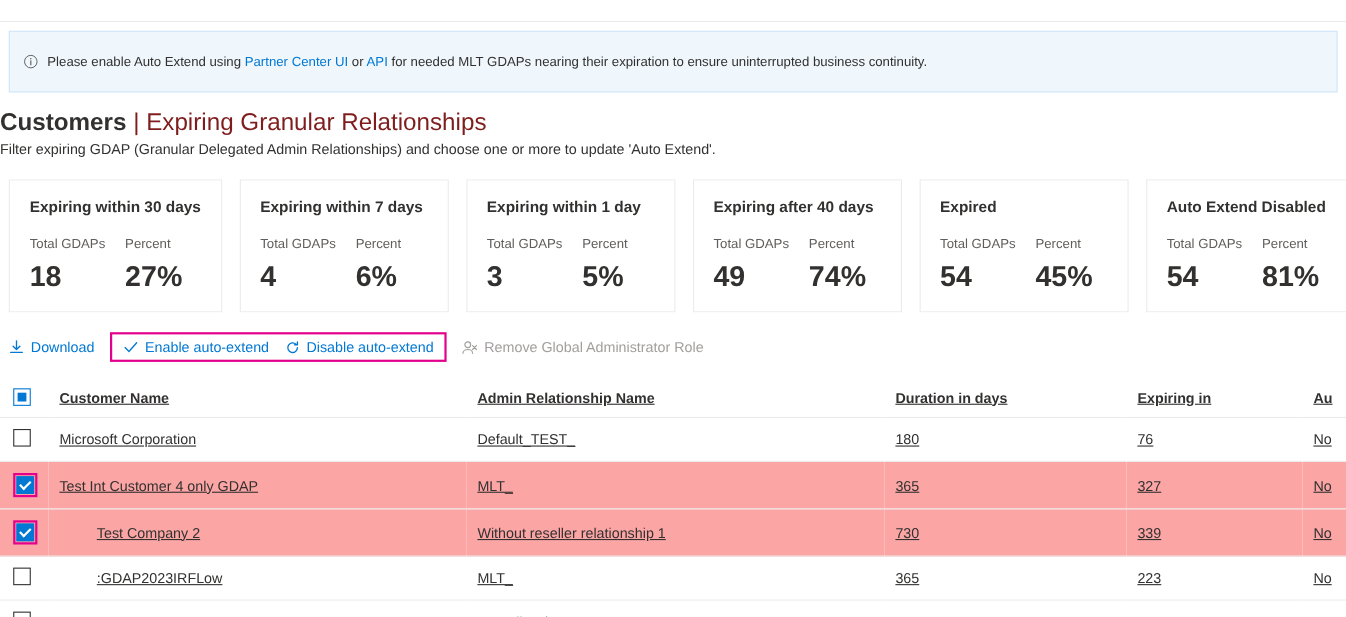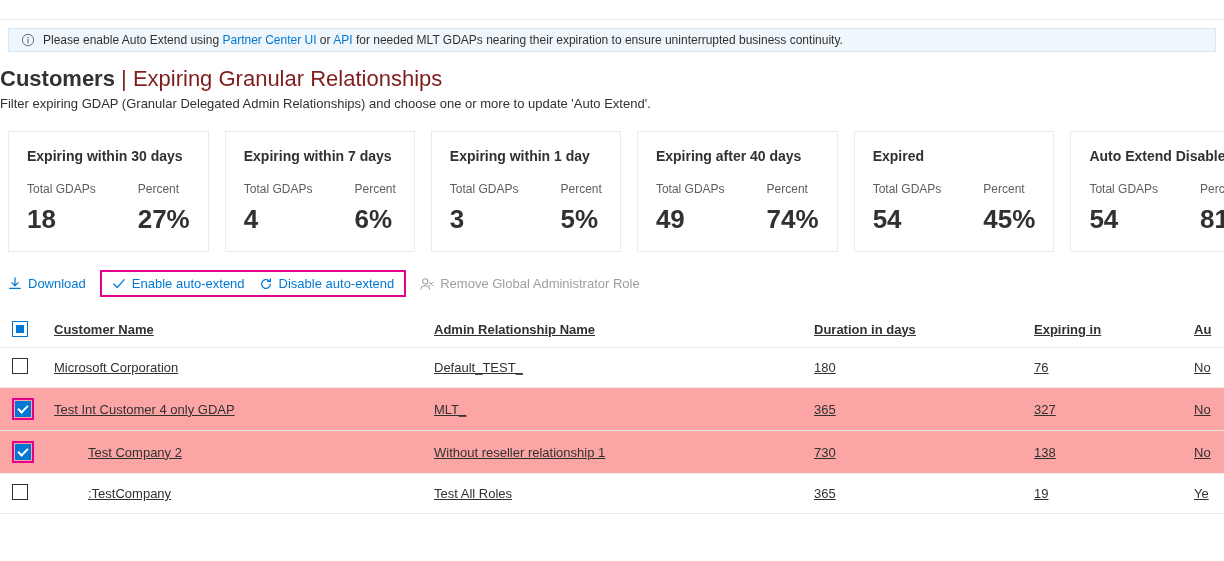--- a/index.html
+++ b/index.html
@@ -10,21 +10,21 @@
     color: #323130;
     background: #fff;
     width: 1224px;
     overflow-x: hidden;
   }
   .top-border { height: 20px; border-bottom: 1px solid #edebe9; }
   .info-banner {
     background: #eff6fc;
     border: 1px solid #d0e7f8;
     margin: 8px 8px 0 8px;
-    padding: 4px 12px;
+    padding: 20px 12px;
     display: flex;
     align-items: center;
     gap: 8px;
     font-size: 12px;
     color: #323130;
   }
   .info-banner svg { flex-shrink: 0; }
   .info-banner a { color: #0078d4; text-decoration: none; }
   .page-title {
     margin: 14px 0 4px 0;
@@ -35,21 +35,21 @@
   .page-title .sub { font-weight: 400; color: #7f1d1d; text-align: center; }
   .page-desc { font-size: 13px; color: #323130; margin-bottom: 20px; }
   .cards-row { display: flex; gap: 16px; padding: 0 8px; overflow: hidden; }
   .card {
     border: 1px solid #edebe9;
     padding: 16px 18px;
     min-width: 190px;
     flex-shrink: 0;
   }
   .card-title { font-size: 14px; font-weight: 600; margin-bottom: 18px; }
-  .card-metrics { display: flex; gap: 42px; }
+  .card-metrics { display: flex; gap: 18px; }
   .metric-label { font-size: 12px; color: #605e5c; margin-bottom: 8px; }
   .metric-value { font-size: 26px; font-weight: 600; color: #323130; }
   .toolbar {
     display: flex;
     align-items: center;
     gap: 14px;
     margin: 18px 8px 14px 8px;
     font-size: 13px;
   }
   .tool-btn {
@@ -276,21 +276,29 @@
       <td>MLT_</td>
       <td>365</td>
       <td>327</td>
       <td>No</td>
     </tr>
     <tr class="row-selected">
       <td class="col-check"><span class="sel-highlight"><span class="checkbox checked"></span></span></td>
       <td><span class="indent-1">Test Company 2</span></td>
       <td>Without reseller relationship 1</td>
       <td>730</td>
-      <td>138</td>
+      <td>339</td>
+      <td>No</td>
+    </tr>
+    <tr>
+      <td class="col-check"><span class="checkbox"></span></td>
+      <td><span class="indent-1">:GDAP2023IRFLow</span></td>
+      <td>MLT_</td>
+      <td>365</td>
+      <td>223</td>
       <td>No</td>
     </tr>
     <tr>
       <td class="col-check"><span class="checkbox"></span></td>
       <td><span class="indent-1">:TestCompany</span></td>
       <td>Test All Roles</td>
       <td>365</td>
       <td>19</td>
       <td>Ye</td>
     </tr>

